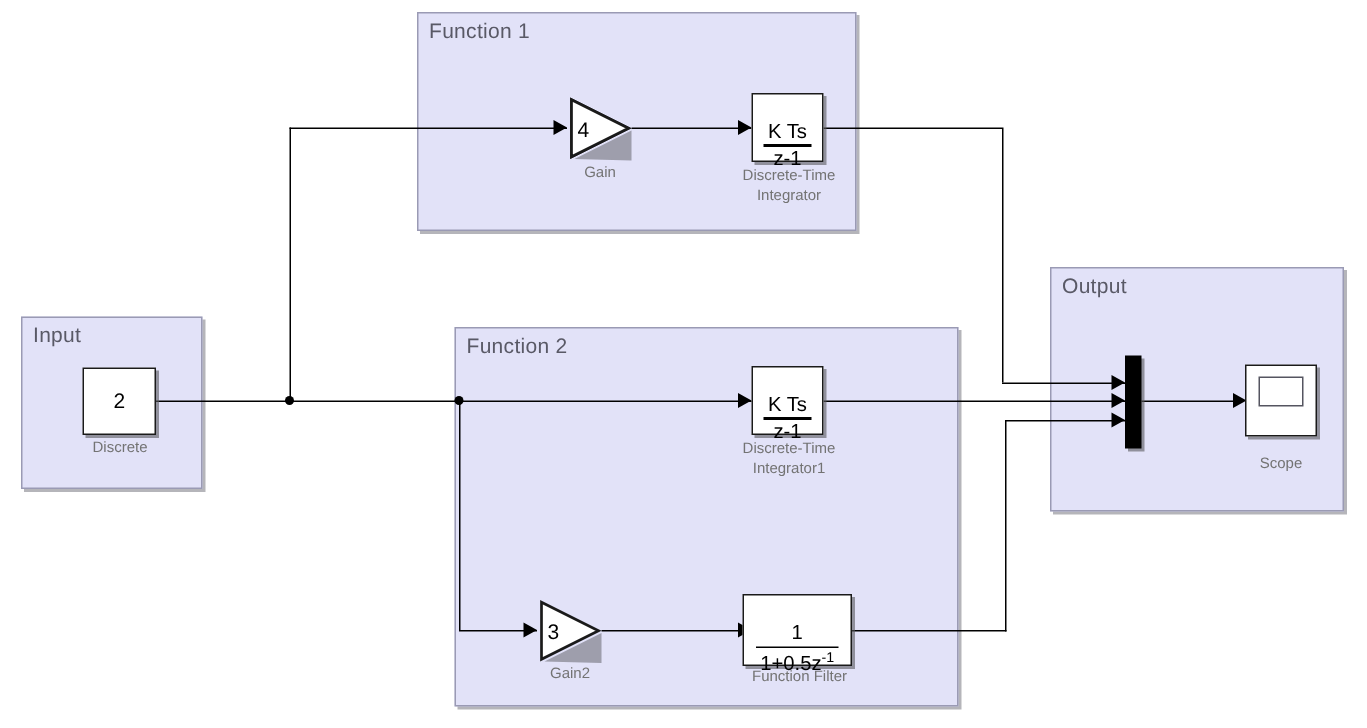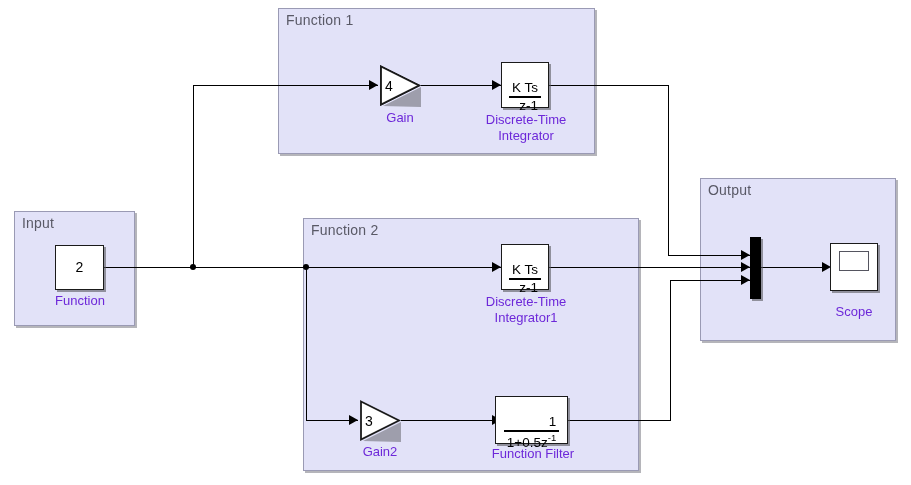--- a/index.html
+++ b/index.html
@@ -12,25 +12,25 @@
   .subsystem-label{position:absolute;left:7px;top:3px;font-size:14px;color:#595966;
                    letter-spacing:.2px;white-space:nowrap;}
 
   
   .blk{position:absolute;background:#ffffff;border:1.6px solid #1a1a1a;
        box-sizing:border-box;box-shadow:2px 2px 0 0 rgba(90,90,95,.6);}
   .blk-inner{width:100%;height:100%;display:flex;flex-direction:column;
              align-items:center;justify-content:center;font-size:14px;color:#000;line-height:1.05;}
 
   
-  .cap{position:absolute;font-size:13px;color:#6d28d9;text-align:center;
+  .cap{position:absolute;font-size:10px;color:#737373;text-align:center;
        white-space:pre;line-height:1.25;}
 
   
-  .frac{display:flex;flex-direction:column;align-items:flex-end;line-height:1.02;margin-top:24px;}
+  .frac{display:flex;flex-direction:column;align-items:center;line-height:1.02;margin-top:24px;}
   .frac .num{font-size:13.5px;padding:0 3px;}
   .frac .bar{height:1.5px;background:#000;width:100%;margin:1.5px 0;}
   .frac .den{font-size:13.5px;padding:0 3px;white-space:nowrap;}
   .sup{font-size:9.5px;vertical-align:super;}
 
   
   .gain{position:absolute;}
   .gain svg{display:block;overflow:visible;}
   .gain .gtext{position:absolute;left:7px;top:50%;transform:translateY(-50%);
                font-size:14px;color:#000;}
@@ -47,21 +47,21 @@
   .wire-v{position:absolute;width:0;border-left:1.4px solid #000;}
   .junction{position:absolute;width:6px;height:6px;background:#000;border-radius:50%;}
   .arrow{position:absolute;width:0;height:0;border-top:5px solid transparent;
          border-bottom:5px solid transparent;border-left:9px solid #000;}
 </style>
 </head>
 <body>
 
 <div id="canvas">
 
-  <div class="subsystem" style="left:278px;top:8px;width:317px;height:146px;">
+  <div class="subsystem" style="left:278px;top:8px;width:293px;height:146px;">
     <div class="subsystem-label">Function 1</div>
   </div>
 
   <div class="subsystem" style="left:287px;top:218px;width:336px;height:253px;margin-left:16px;">
     <div class="subsystem-label">Function 2</div>
   </div>
 
   <div class="subsystem" style="left:700px;top:178px;width:196px;height:163px;">
     <div class="subsystem-label">Output</div>
   </div>
@@ -103,21 +103,21 @@
   <div class="wire-v" style="left:670px;top:280px;height:141px;"></div>
   <div class="wire-h" style="left:670px;top:280px;width:80px;"></div>
   <div class="arrow" style="left:741px;top:275px;"></div>
 
   <div class="wire-h" style="left:761px;top:267px;width:68px;"></div>
   <div class="arrow" style="left:822px;top:262px;"></div>
 
   <div class="blk" style="left:55px;top:245px;width:49px;height:45px;">
     <div class="blk-inner">2</div>
   </div>
-  <div class="cap" style="left:25px;top:293px;width:110px;">Function</div>
+  <div class="cap" style="left:25px;top:293px;width:110px;">Discrete</div>
 
   <div class="gain" style="left:378px;top:64px;width:44px;height:43px;">
     <svg width="44" height="43" viewBox="0 0 44 43">
       <polygon points="3,2.5 41,21.5 3,40.5" fill="#ffffff" stroke="#1a1a1a" stroke-width="1.8"></polygon>
       <polygon points="5,42 43,23 43,43" fill="rgba(90,90,95,.5)" stroke="none"></polygon>
       <polygon points="3,2.5 41,21.5 3,40.5" fill="#ffffff" stroke="#1a1a1a" stroke-width="1.8"></polygon>
     </svg>
     <div class="gtext">4</div>
   </div>
   <div class="cap" style="left:355px;top:110px;width:90px;">Gain</div>

